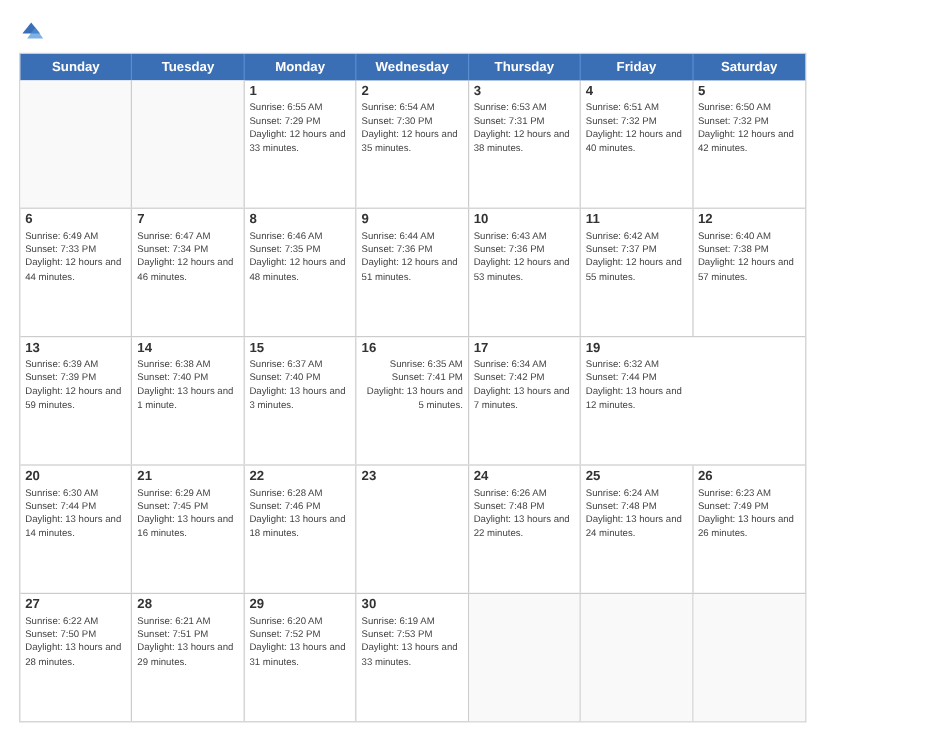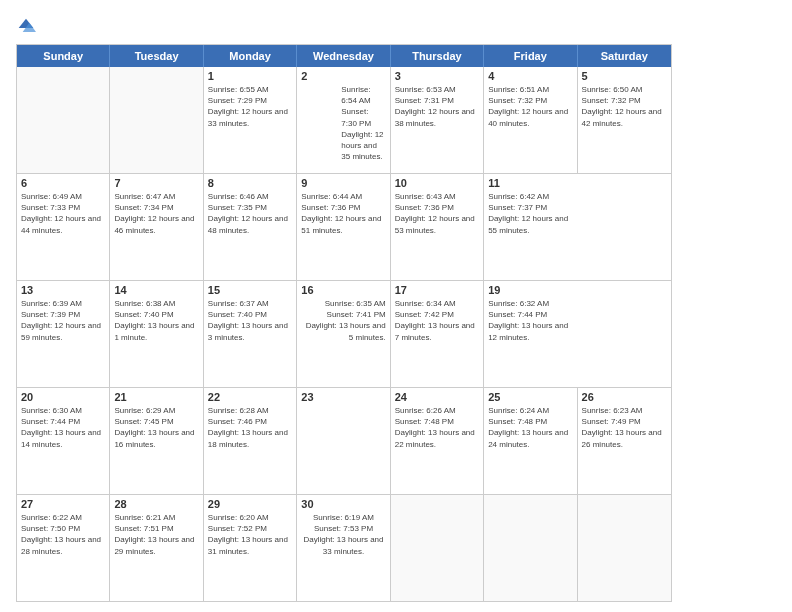--- a/index.html
+++ b/index.html
@@ -134,21 +134,21 @@
           <div class="cal-cell empty"></div>
           <div class="cal-cell empty"></div>
           <div class="cal-cell">
             <span class="day-num">1</span>
             <div class="cell-info" style="white-space: pre-line;">Sunrise: 6:55 AM
 Sunset: 7:29 PM
 Daylight: 12 hours and 33 minutes.</div>
           </div>
           <div class="cal-cell">
             <span class="day-num">2</span>
-            <div class="cell-info" style="white-space: pre-line; margin-left: 40px;">Sunrise: 6:54 AM
+            <div class="cell-info" style="white-space: pre-line;">Sunrise: 6:54 AM
 Sunset: 7:30 PM
 Daylight: 12 hours and 35 minutes.</div>
           </div>
           <div class="cal-cell">
             <span class="day-num">3</span>
             <div class="cell-info" style="white-space: pre-line;">Sunrise: 6:53 AM
 Sunset: 7:31 PM
 Daylight: 12 hours and 38 minutes.</div>
           </div>
           <div class="cal-cell">
@@ -194,20 +194,26 @@
             <div class="cell-info" style="white-space: pre-line;">Sunrise: 6:43 AM
 Sunset: 7:36 PM
 Daylight: 12 hours and 53 minutes.</div>
           </div>
           <div class="cal-cell">
             <span class="day-num">11</span>
             <div class="cell-info" style="white-space: pre-line;">Sunrise: 6:42 AM
 Sunset: 7:37 PM
 Daylight: 12 hours and 55 minutes.</div>
           </div>
+          <div class="cal-cell">
+            <span class="day-num">12</span>
+            <div class="cell-info" style="white-space: pre-line;">Sunrise: 6:40 AM
+Sunset: 7:38 PM
+Daylight: 12 hours and 57 minutes.</div>
+          </div>
         </div>
         <div class="cal-row">
           <div class="cal-cell">
             <span class="day-num">13</span>
             <div class="cell-info" style="white-space: pre-line;">Sunrise: 6:39 AM
 Sunset: 7:39 PM
 Daylight: 12 hours and 59 minutes.</div>
           </div>
           <div class="cal-cell">
             <span class="day-num">14</span>
@@ -295,21 +301,21 @@
 Daylight: 13 hours and 29 minutes.</div>
           </div>
           <div class="cal-cell">
             <span class="day-num">29</span>
             <div class="cell-info" style="white-space: pre-line;">Sunrise: 6:20 AM
 Sunset: 7:52 PM
 Daylight: 13 hours and 31 minutes.</div>
           </div>
           <div class="cal-cell">
             <span class="day-num">30</span>
-            <div class="cell-info" style="white-space: pre-line; text-align: center;">Sunrise: 6:19 AM
+            <div class="cell-info" style="white-space: pre-line;">Sunrise: 6:19 AM
 Sunset: 7:53 PM
 Daylight: 13 hours and 33 minutes.</div>
           </div>
           <div class="cal-cell empty"></div>
           <div class="cal-cell empty"></div>
           <div class="cal-cell empty"></div>
         </div>
       </div>
   </div>
 </div>

